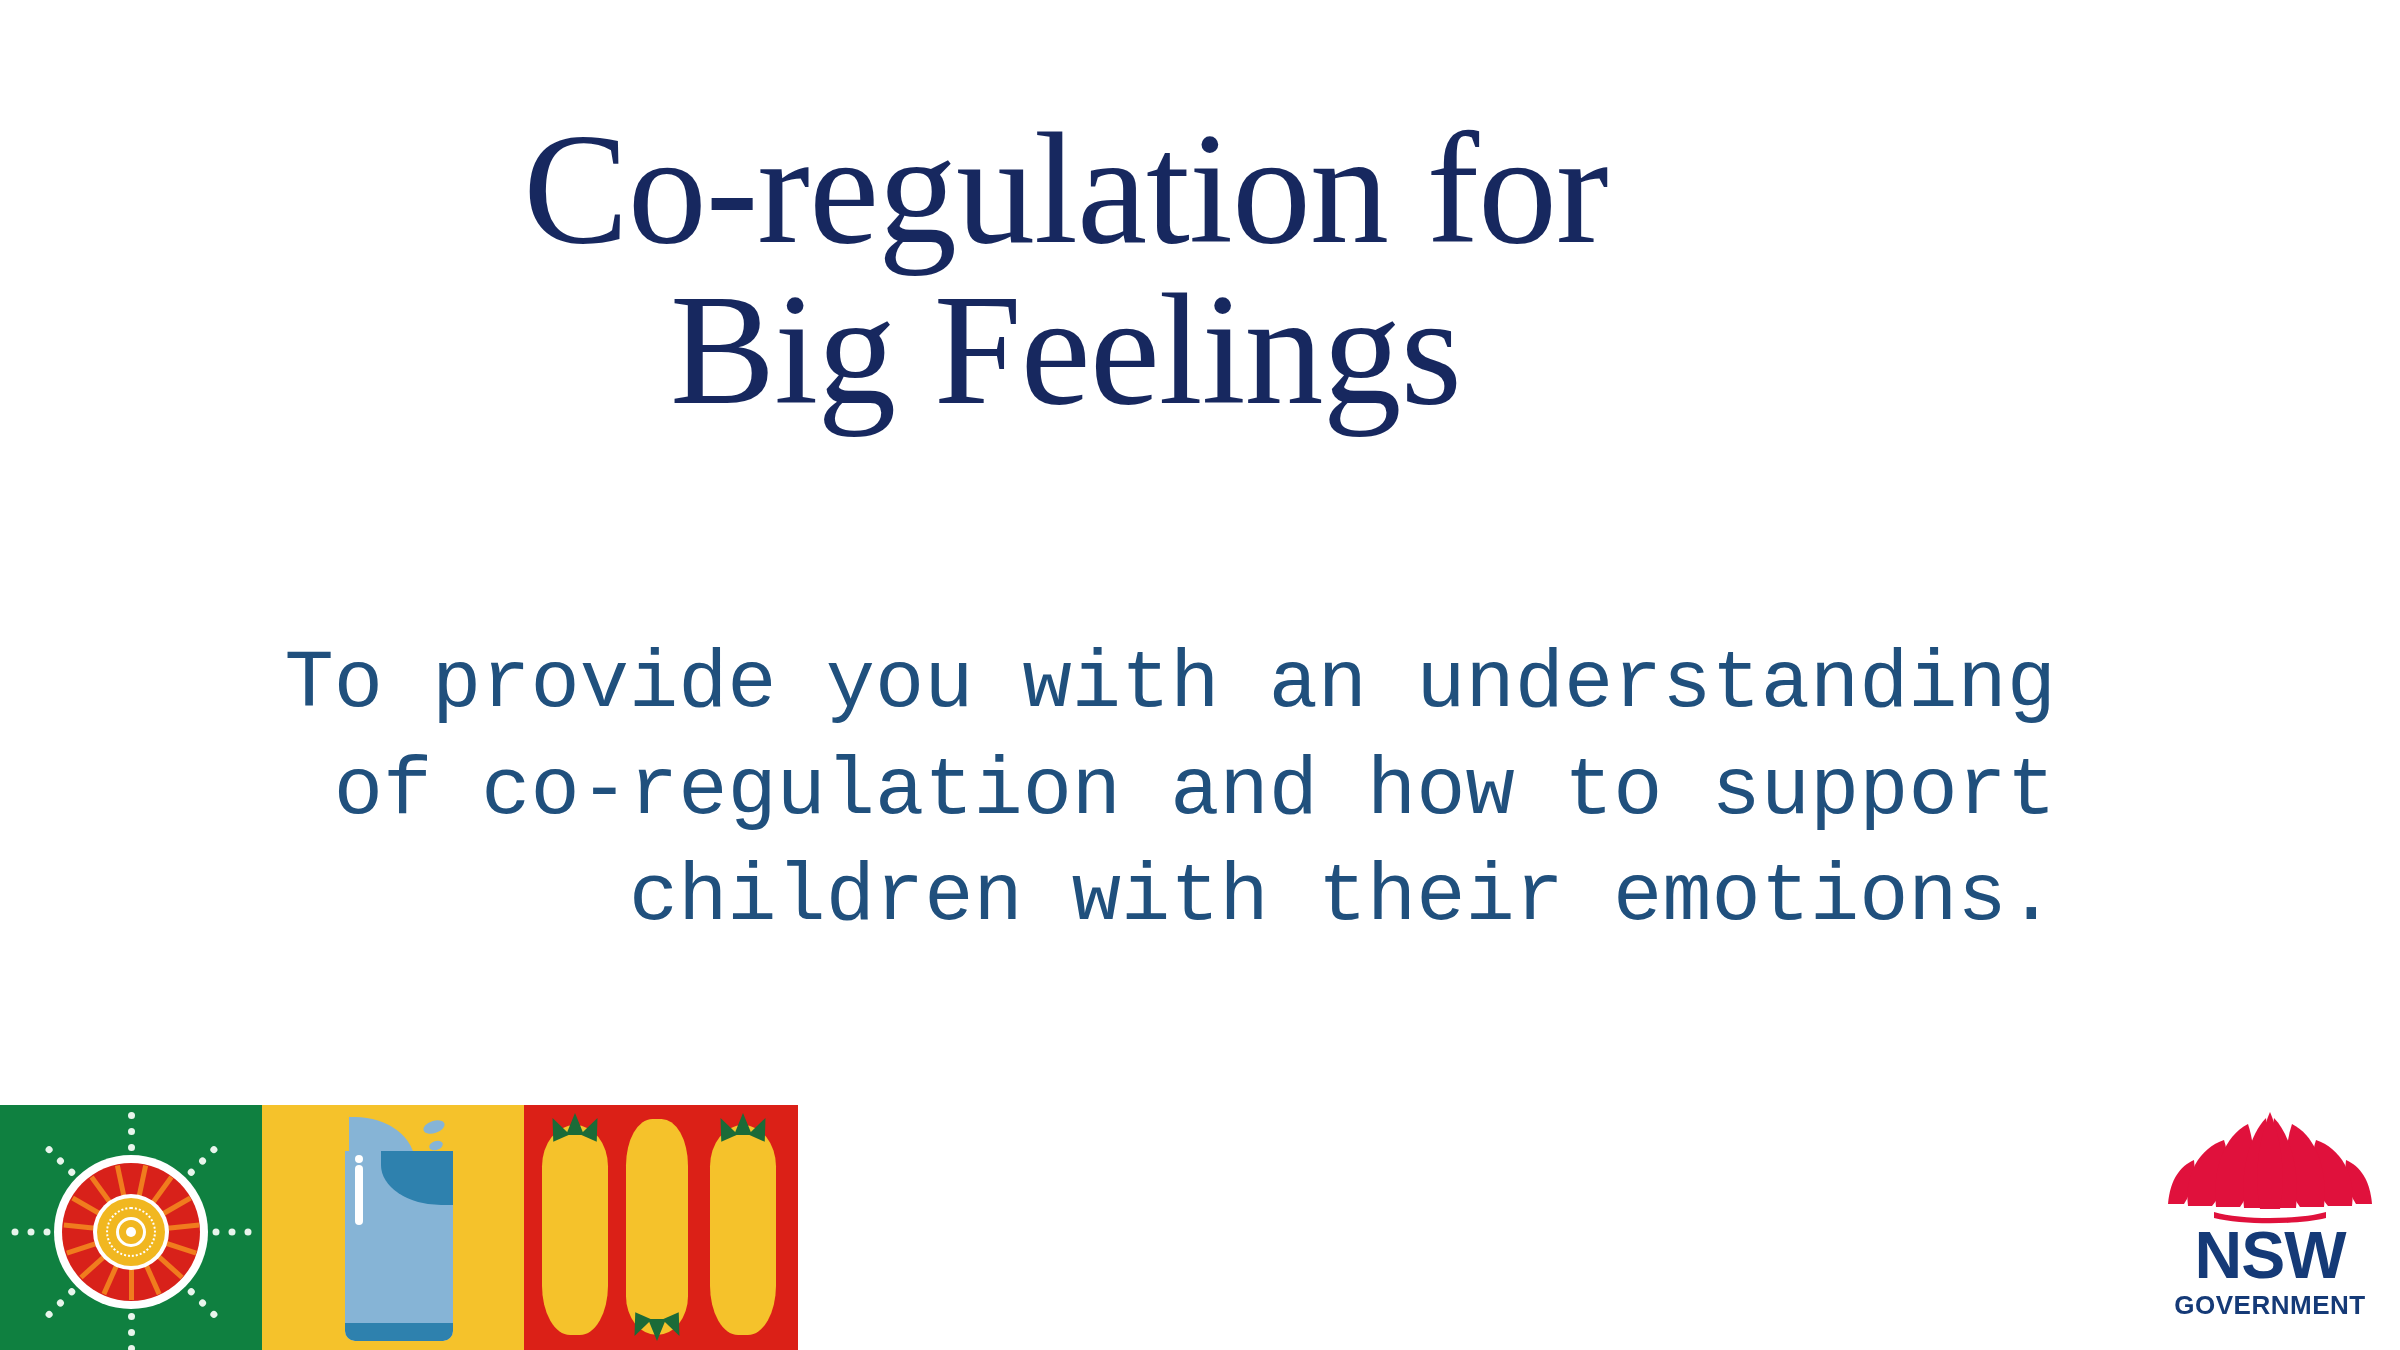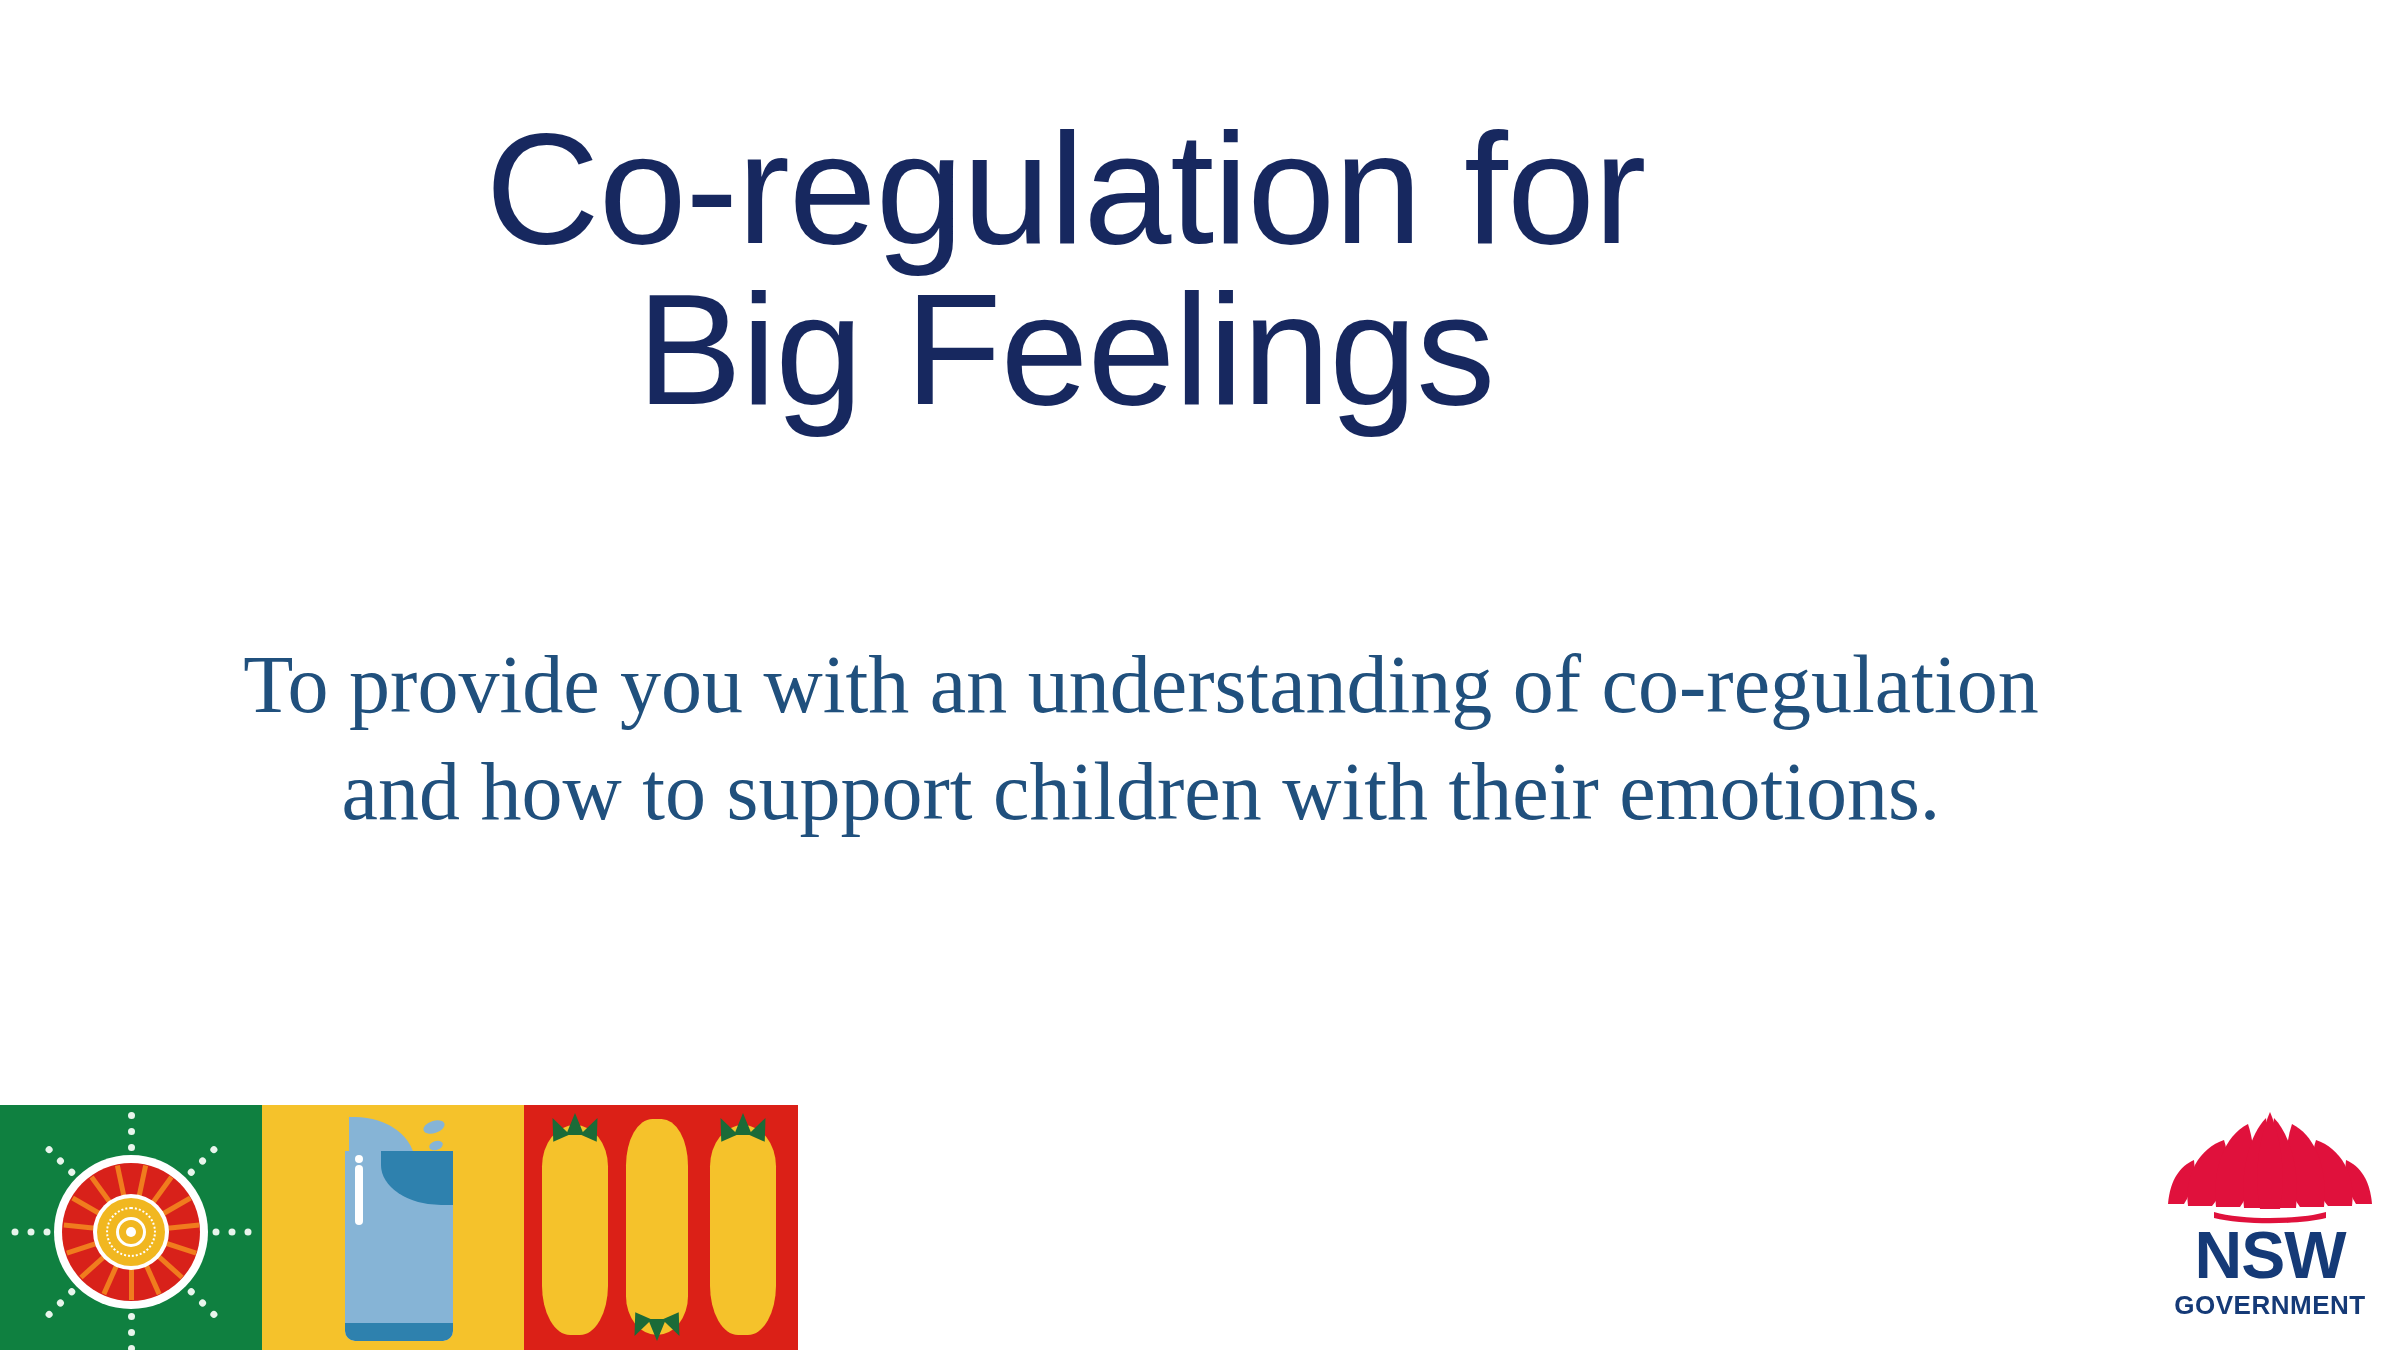--- a/index.html
+++ b/index.html
@@ -19,43 +19,43 @@
   }
 
   
   .title-block {
     position: absolute;
     left: 0;
     top: 108px;
     width: 2131px;
     text-align: center;
     color: #17285F;
-    font-family: Liberation Sans, sans-serif;
+    font-family: Liberation Serif, serif;
     font-weight: 400;
     font-size: 158px;
     line-height: 1.02;
     letter-spacing: -1px;
   }
   .title-line {
     display: block;
     white-space: nowrap;
   }
 
   
   .subtitle-block {
     position: absolute;
     left: 226px;
     top: 632px;
     width: 1830px;
     color: #20507D;
-    font-family: Liberation Serif, serif;
+    font-family: Liberation Mono, monospace;
     font-weight: 400;
     font-size: 82px;
     line-height: 1.30;
-    text-align: center;
+    text-align: right;
   }
 
   
   .artwork-strip {
     position: absolute;
     left: 0;
     top: 1105px;
     width: 798px;
     height: 245px;
     display: flex;

